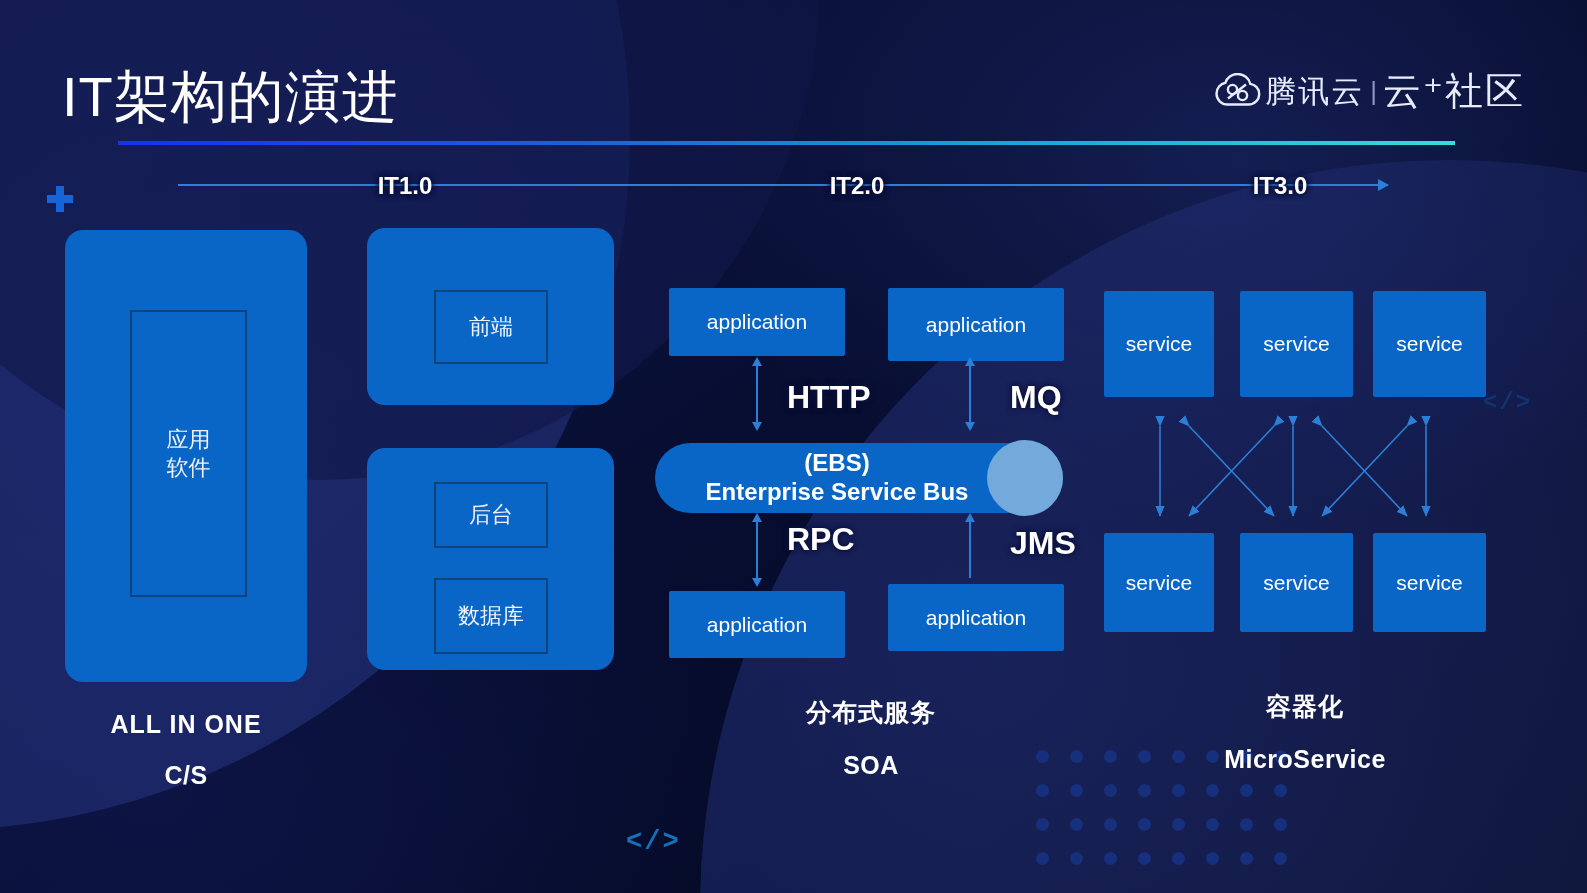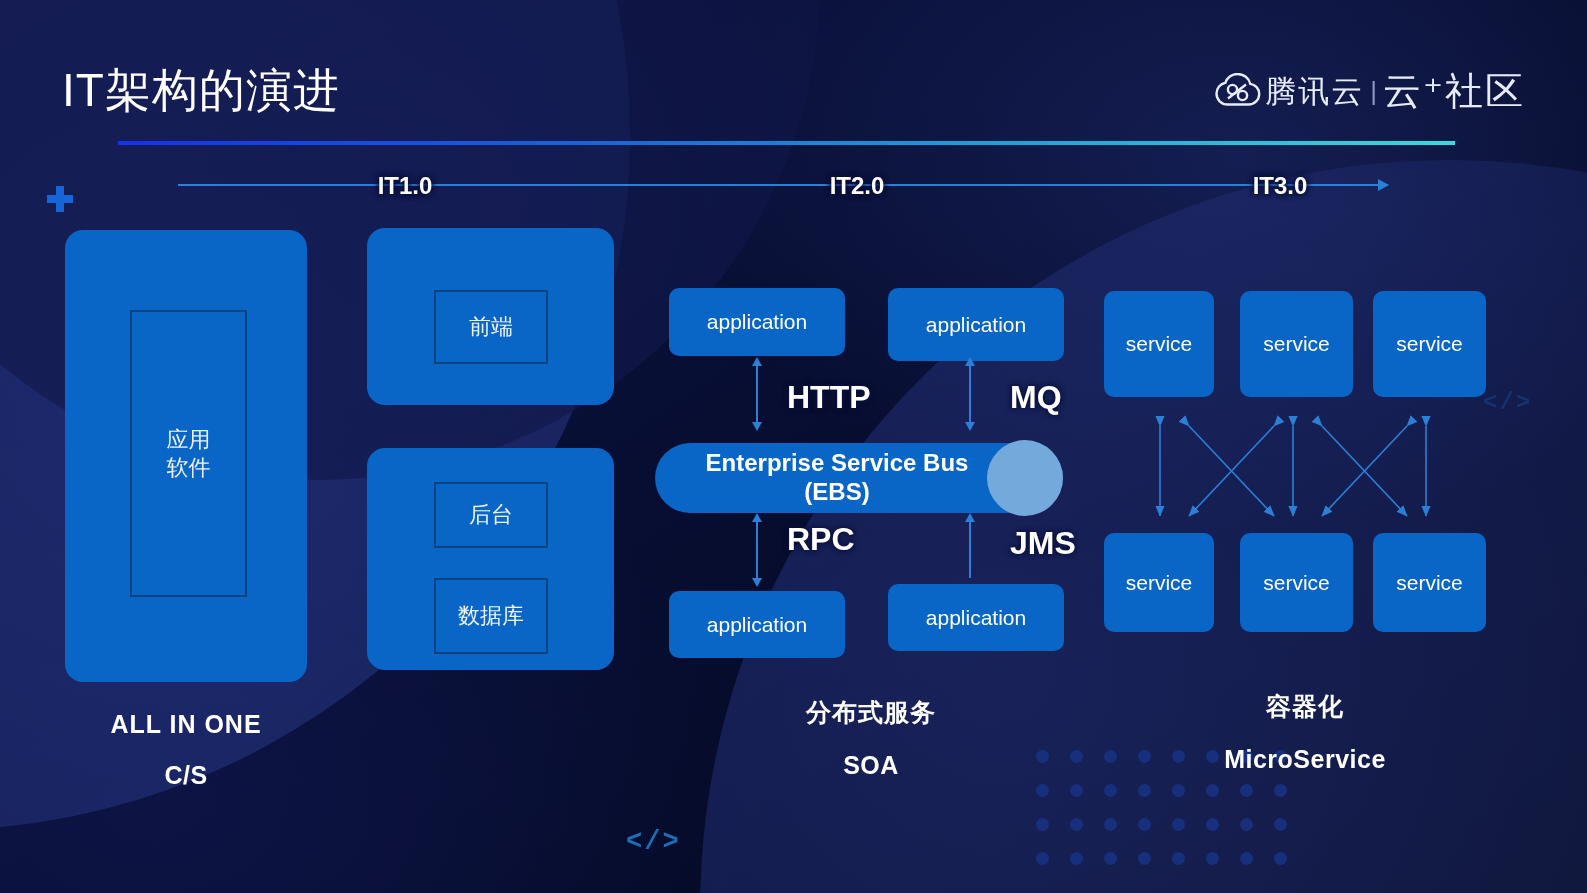--- a/index.html
+++ b/index.html
@@ -38,42 +38,42 @@
   .plus:before,.plus:after{content:"";position:absolute;background:#1565d8;}
   .plus:before{left:9px;top:0;width:8px;height:26px;}
   .plus:after{left:0;top:9px;width:26px;height:8px;}
 
   .codeicon{position:absolute;font-size:24px;font-weight:700;letter-spacing:2px;
     font-family:"Liberation Mono","DejaVu Sans Mono",monospace;}
   .code-right{left:1483px;top:389px;color:#14346f;}
   .code-bottom{left:626px;top:827px;color:#1a6fb5;font-size:27px;}
 
   
-  .title{position:absolute;left:62px;top:60px;color:#ffffff;font-size:46px;
+  .title{position:absolute;left:62px;top:60px;color:#ffffff;font-size:56px;
     letter-spacing:1px;font-weight:400;white-space:nowrap;}
   .title-rule{position:absolute;left:118px;top:141px;width:1337px;height:4px;
     background:linear-gradient(90deg,#1830f0 0%,#1664dc 35%,#1fa8d8 70%,#35dcdc 100%);}
 
   .brand{position:absolute;right:62px;top:66px;display:flex;align-items:center;gap:4px;
     color:#e8ecff;}
   .brand .cloud{display:block;}
   .brand-name{font-size:31px;letter-spacing:2px;}
   .brand-sep{font-size:26px;color:#8d96c4;margin:0 2px;}
   .brand-sub{font-size:38px;letter-spacing:2px;}
 
   
   .timeline{position:absolute;left:178px;top:184px;width:1210px;height:2px;background:#2b7fd6;}
   .timeline:after{content:"";position:absolute;right:-1px;top:-5px;
     border-left:11px solid #2b7fd6;border-top:6px solid transparent;border-bottom:6px solid transparent;}
   .tl-label{position:absolute;top:172px;color:#ffffff;font-size:24px;font-weight:700;
     transform:translateX(-50%);text-shadow:0 0 6px #0a1038,0 0 6px #0a1038,0 0 4px #0a1038;}
 
   
   .blk{position:absolute;background:#0a66c6;border-radius:18px;}
-  .blk.sm{border-radius:10px;}
+  .blk.sm{border-radius:2px;}
   .inner{position:absolute;border:2px solid #0c437f;background:transparent;
     display:flex;align-items:center;justify-content:center;text-align:center;
     color:#eef3ff;font-size:22px;line-height:1.25;}
   .blabel{position:absolute;display:flex;align-items:center;justify-content:center;
     color:#ffffff;font-size:21px;text-align:center;}
 
   .colcap{position:absolute;text-align:center;color:#ffffff;transform:translateX(-50%);
     white-space:nowrap;}
   .colcap .cn{font-size:25px;font-weight:700;letter-spacing:1px;}
   .colcap .en{font-size:25px;font-weight:700;margin-top:22px;letter-spacing:.5px;}
@@ -197,22 +197,22 @@
   <div class="proto" style="left:787px;top:379px">HTTP</div>
 
   <div class="arrow" style="left:969px;top:366px;height:56px">
     <span class="ah up"></span>
     <span class="ah dn"></span>
   </div>
   <div class="proto" style="left:1010px;top:379px">MQ</div>
 
   <div class="esb">
     <div class="esb-text">
+      <div>(EBS)</div>
       <div>Enterprise Service Bus</div>
-      <div>(EBS)</div>
     </div>
     <div class="esb-circle"></div>
   </div>
 
   <div class="arrow" style="left:756px;top:522px;height:56px">
     <span class="ah up"></span>
     <span class="ah dn"></span>
   </div>
   <div class="proto" style="left:787px;top:521px">RPC</div>
 

